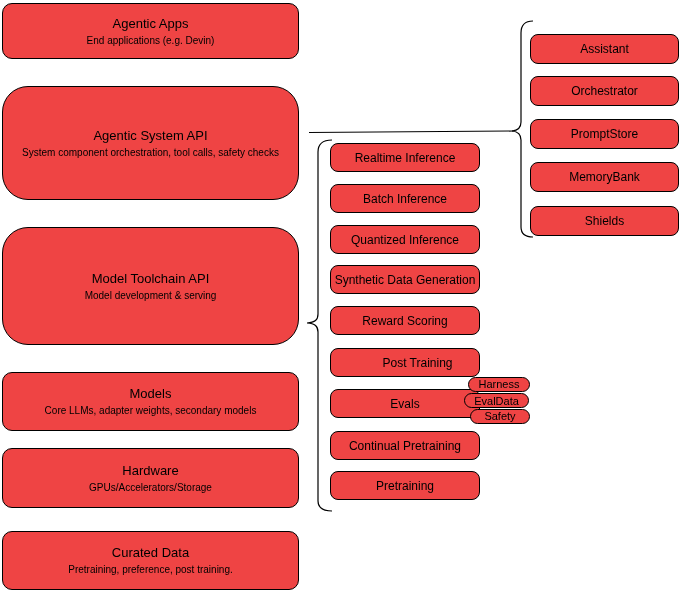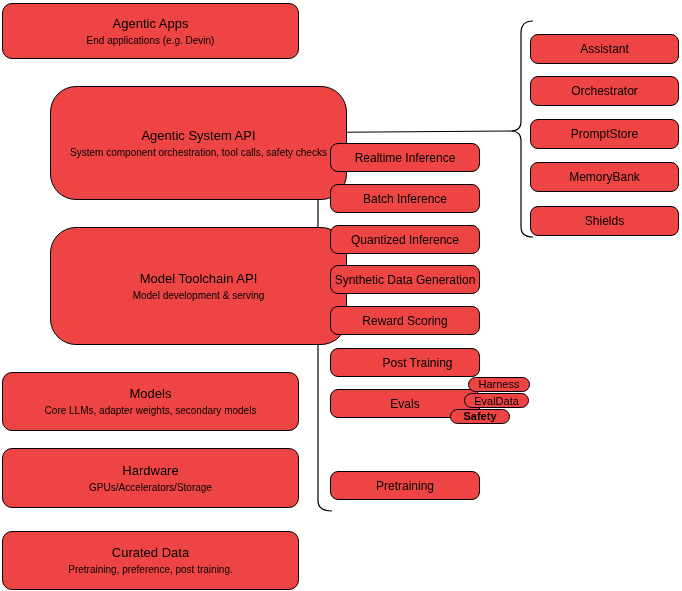--- a/index.html
+++ b/index.html
@@ -37,21 +37,21 @@
     font-size: 13px;
     line-height: 15px;
     white-space: nowrap;
   }
   .layer .subtitle {
     font-size: 10px;
     line-height: 12px;
     white-space: nowrap;
   }
   .r10 { border-radius: 10px; }
-  .r26 { border-radius: 26px; margin-left: 48px; }
+  .r26 { border-radius: 26px; }
   
   .svc {
     left: 330px;
     width: 150px;
     height: 29px;
     border-radius: 8px;
     font-size: 12px;
     white-space: nowrap;
   }
   
@@ -137,31 +137,34 @@
   </div>
   <div class="node svc" style="top:306px;">
     <span>Reward Scoring</span>
   </div>
   <div class="node svc" style="top:348px;padding-left:25px;">
     <span>Post Training</span>
   </div>
   <div class="node svc" style="top:389px;">
     <span>Evals</span>
   </div>
+  <div class="node svc" style="top:431px;">
+    <span>Continual Pretraining</span>
+  </div>
   <div class="node svc" style="top:471px;">
     <span>Pretraining</span>
   </div>
 
   <div class="node tag" style="left:468px; top:377px; width:62px; height:15px;">
     <span>Harness</span>
   </div>
   <div class="node tag" style="left:464px; top:393px; width:65px; height:15px;justify-content:flex-end;">
     <span>EvalData</span>
   </div>
-  <div class="node tag" style="left:450px; top:409px; width:60px; height:15px;font-weight:bold;">
+  <div class="node tag" style="left:470px; top:409px; width:60px; height:15px;">
     <span>Safety</span>
   </div>
 
   <div class="node comp" style="top:34px;">
     <span>Assistant</span>
   </div>
   <div class="node comp" style="top:76px;">
     <span>Orchestrator</span>
   </div>
   <div class="node comp" style="top:119px;">

